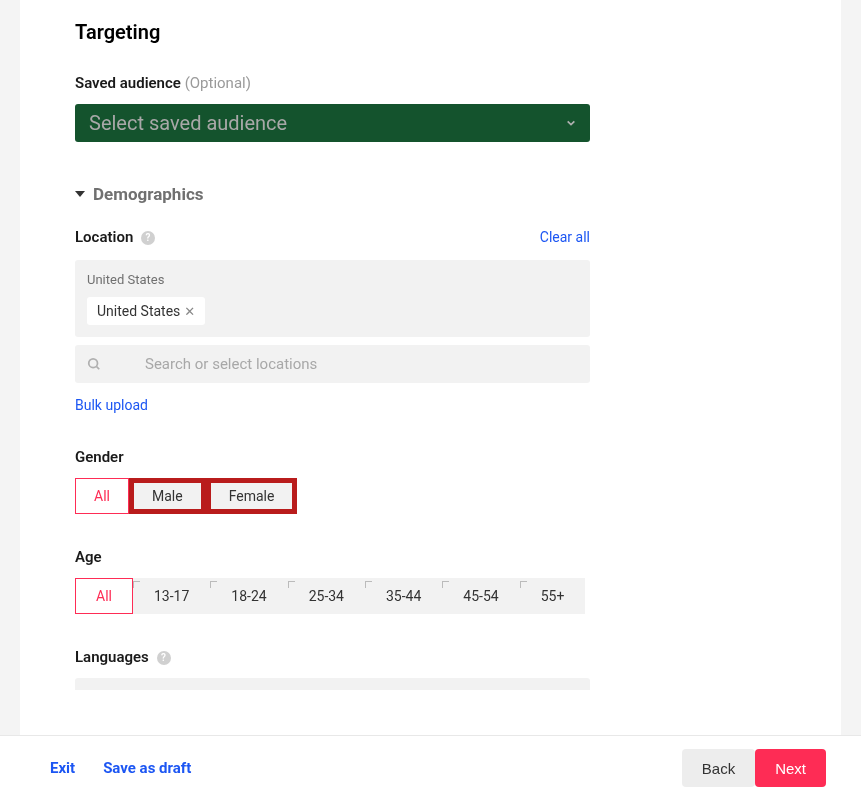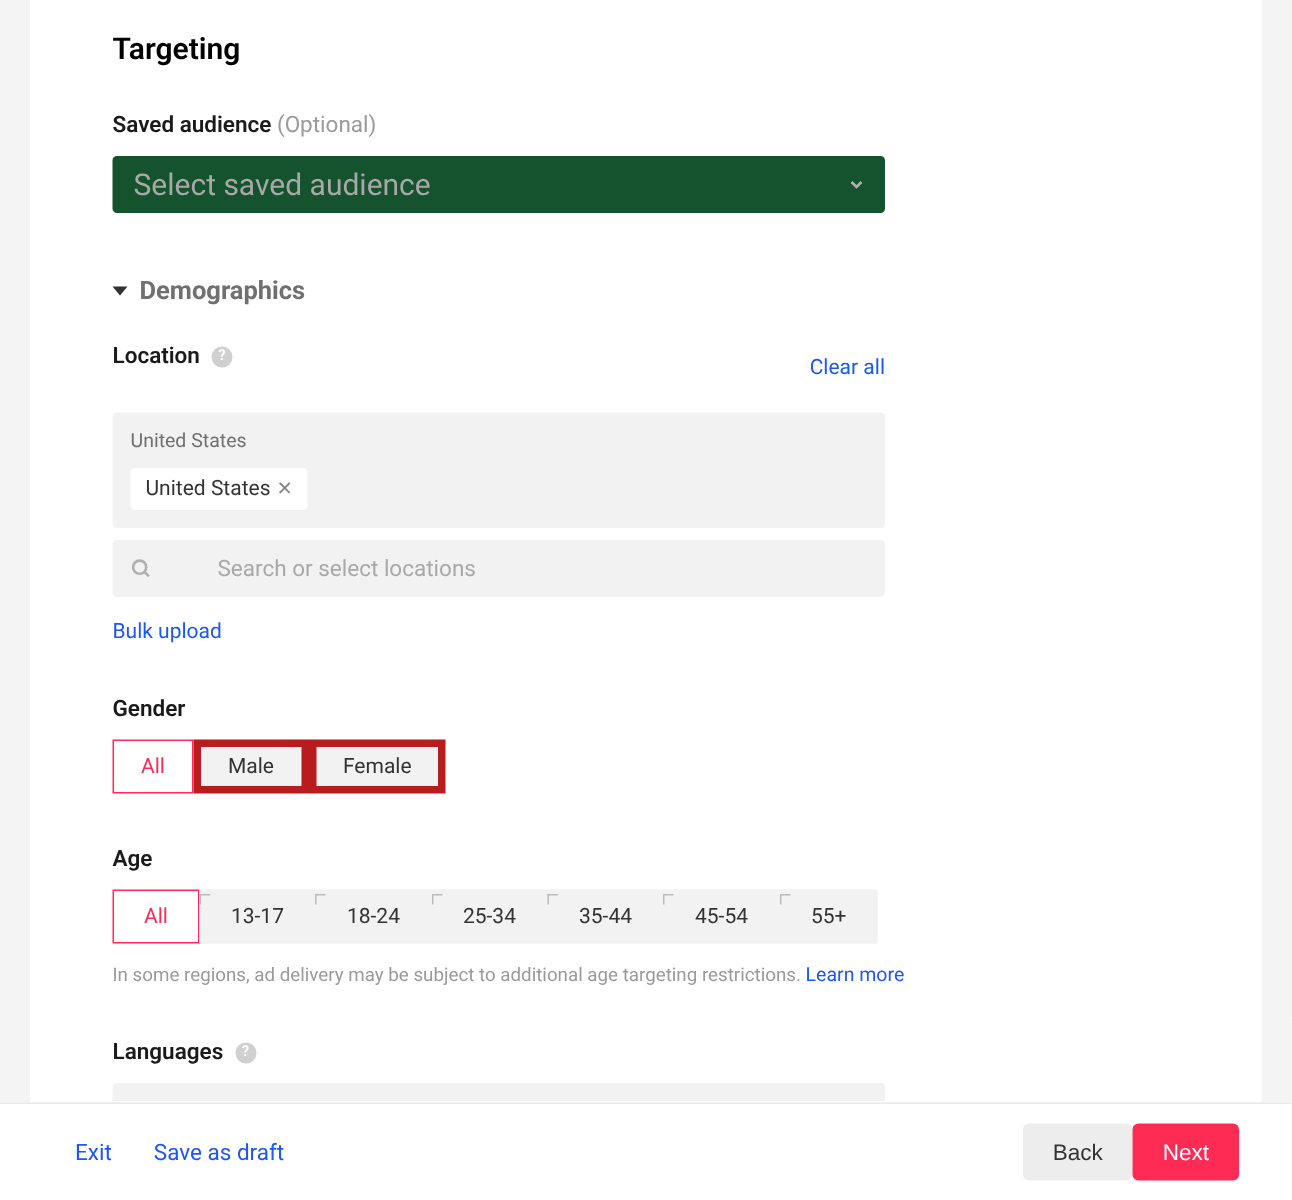--- a/index.html
+++ b/index.html
@@ -235,20 +235,21 @@
       background: #ffffff;
       border-top: 1px solid #e8e8e8;
       display: flex;
       align-items: center;
       justify-content: space-between;
       padding: 0 35px 0 50px;
     }
     .footer-left {
       display: flex;
       gap: 28px;
+      font-weight: bold;
     }
     .footer-link {
       color: #1c56f3;
       font-size: 15px;
       cursor: pointer;
     }
     .footer-right {
       display: flex;
     }
     .btn {
@@ -300,21 +301,21 @@
     </div>
   </div>
 
   <div class="section-header">
     <span class="caret-down"></span>
     <span class="section-title">Demographics</span>
   </div>
 
   <div class="field-group first">
     <div class="label-row">
-      <div class="field-label" style="margin-bottom:15px">
+      <div class="field-label" style="margin-bottom:0">
         <span>Location</span>
         <span class="info-icon">?</span>
       </div>
       <span class="link">Clear all</span>
     </div>
     <div class="location-box">
       <div class="location-country">United States</div>
       <div class="tag">
         <span>United States</span>
         <span class="tag-remove">✕</span>
@@ -347,23 +348,20 @@
     <div class="field-label">Age</div>
     <div class="age-group">
       <div class="age-btn selected">All</div>
       <div class="age-btn">13-17</div>
       <div class="age-btn">18-24</div>
       <div class="age-btn">25-34</div>
       <div class="age-btn">35-44</div>
       <div class="age-btn">45-54</div>
       <div class="age-btn">55+</div>
     </div>
-    <div class="age-note">
-      <span>In some regions, ad delivery may be subject to additional age targeting restrictions. </span><span class="link small">Learn more</span>
-    </div>
   </div>
 
   <div class="field-group">
     <div class="field-label" style="margin-bottom:0">
       <span>Languages</span>
       <span class="info-icon">?</span>
     </div>
     <div class="languages-cutoff"></div>
   </div>
 

